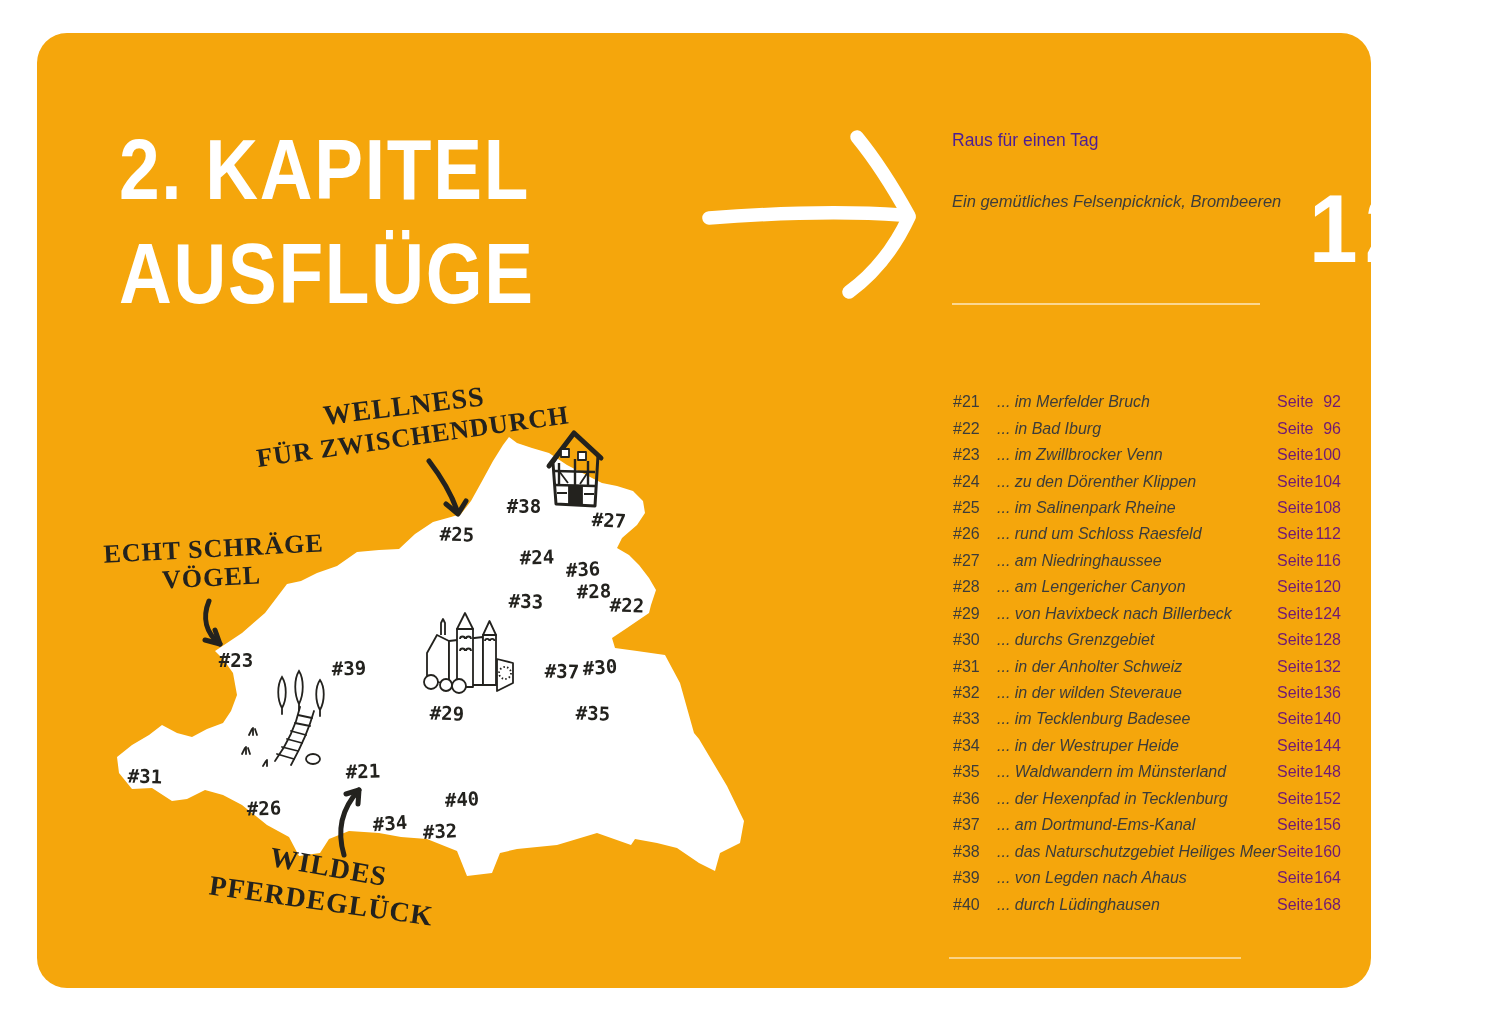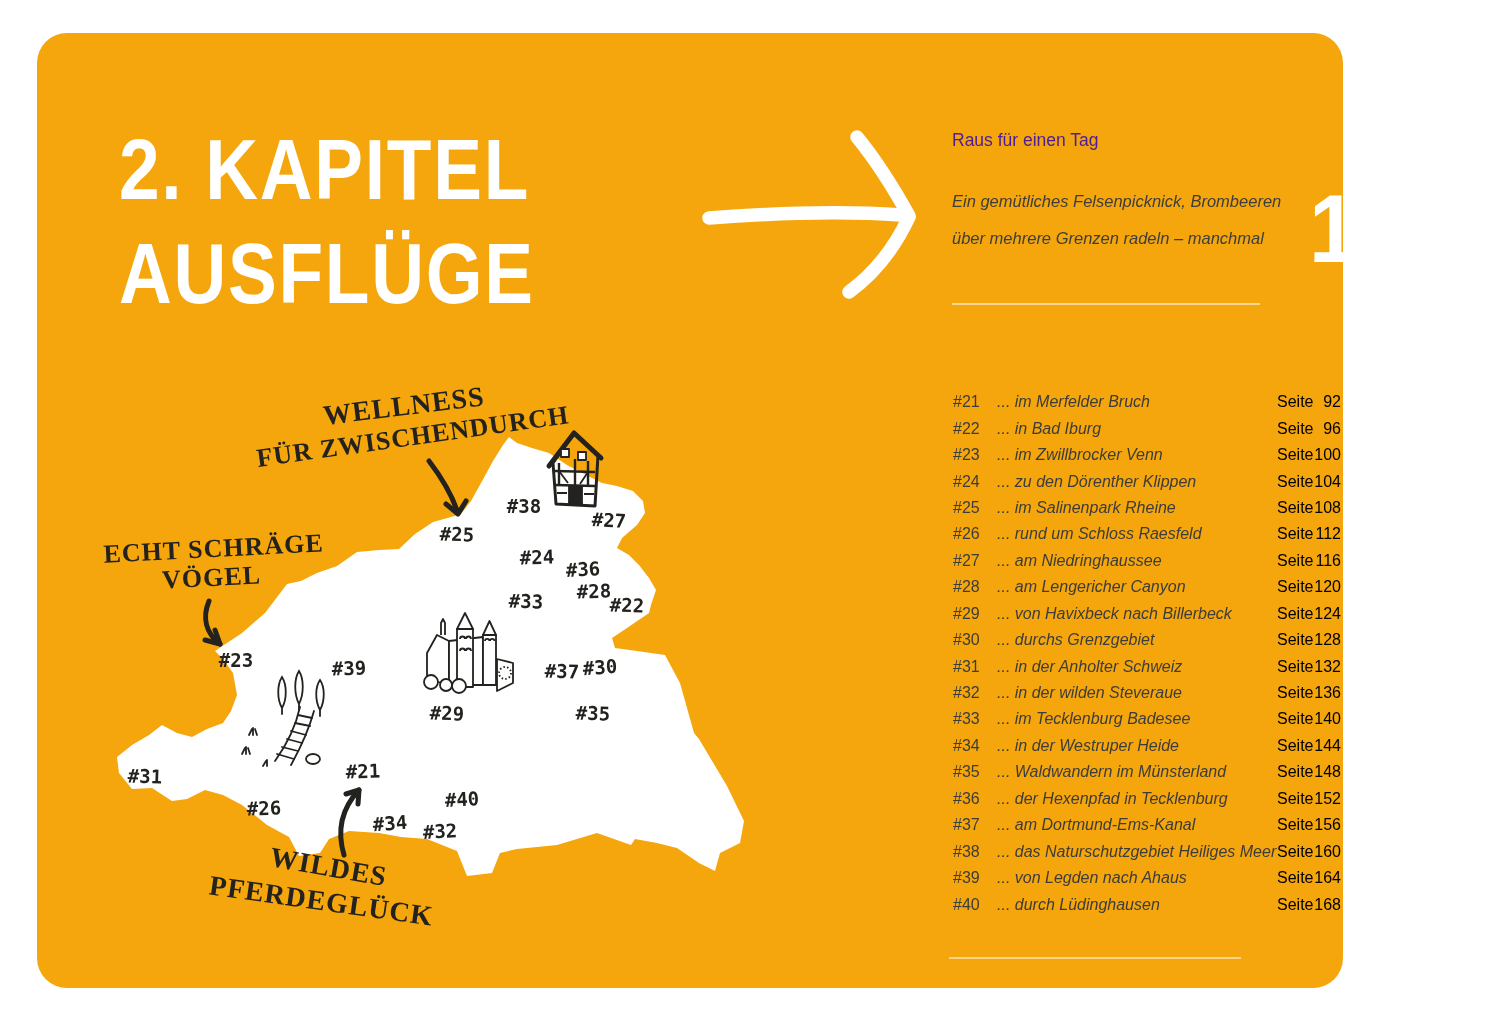--- a/index.html
+++ b/index.html
@@ -1,19 +1,19 @@
 <!DOCTYPE html>
 <html><head>
 <meta charset="utf-8">
 <style>
   html,body{margin:0;padding:0;background:#ffffff;}
   #stage{position:relative;width:1500px;height:1025px;background:#ffffff;overflow:hidden;
          font-family:"Liberation Sans",sans-serif;}
   .card{position:absolute;left:37px;top:33px;width:1306px;height:955px;border-radius:30px;
-        background:#F5A60C;}
+        background:#F5A60C;padding-left:28px;}
   
   .chapter-title{position:absolute;left:82px;top:84px;color:#ffffff;font-weight:bold;
         font-size:86px;line-height:104px;letter-spacing:2px;transform:scaleX(0.85);
         transform-origin:left top;white-space:nowrap;}
   
   .big-arrow{position:absolute;left:658px;top:88px;}
   
   .intro-heading{position:absolute;left:915px;top:97px;color:#4c1d95;font-size:17.5px;}
   .intro-par{position:absolute;left:915px;top:146px;width:330px;color:#3D3D3B;
         font-style:italic;font-size:16.5px;line-height:28.7px;}
@@ -21,21 +21,21 @@
   .intro-divider{position:absolute;left:915px;top:270px;width:308px;height:2px;
         background:rgba(255,255,255,0.55);}
   .duration{position:absolute;left:1272px;top:140px;color:#ffffff;font-weight:bold;
         font-size:97px;letter-spacing:8px;transform:scaleX(0.9);transform-origin:left top;
         white-space:nowrap;}
   
   .toc{position:absolute;left:916px;top:356px;width:388px;}
   .toc-row{display:flex;height:26.45px;align-items:center;font-size:16px;color:#3C3C3A;}
   .toc-num{width:44px;}
   .toc-label{flex:1;font-style:italic;}
-  .toc-page{width:64px;display:flex;justify-content:space-between;color:#000000;text-align:center;}
+  .toc-page{width:64px;display:flex;justify-content:space-between;color:#701a75;text-align:center;}
   .toc-divider{position:absolute;left:912px;top:924px;width:292px;height:2px;
         background:rgba(255,255,255,0.5);}
   
   .map-svg{position:absolute;left:60px;top:340px;}
   .marker-text{font-family:"DejaVu Sans Mono",monospace;font-weight:bold;font-size:19px;
         fill:#23221E;text-anchor:middle;}
   .map-label{font-family:"Liberation Serif",serif;font-weight:bold;fill:#23221E;
         text-anchor:middle;letter-spacing:1px;}
   .chevrons{position:absolute;left:1350px;top:846px;}
 </style>
@@ -54,21 +54,20 @@
       <g fill="none" stroke="#ffffff" stroke-width="13.5" stroke-linecap="round">
         <path d="M 14,97 C 80,92 150,90 206,94"></path>
         <path d="M 214,95 C 198,66 180,38 162,16"></path>
         <path d="M 214,96 C 200,126 180,152 154,171"></path>
       </g>
     </svg>
 
     <div class="intro-heading">Raus für einen Tag</div>
     <div class="intro-par">
       <div>Ein gemütliches Felsenpicknick, Brombeeren</div>
-      <div>über mehrere Grenzen radeln – manchmal</div>
     </div>
     <div class="intro-divider"></div>
 
     <div class="duration">12H</div>
 
     <div class="toc" id="toc-list">
   <div class="toc-row">
     <span class="toc-num">#21</span>
     <span class="toc-label">... im Merfelder Bruch</span>
     <span class="toc-page">

